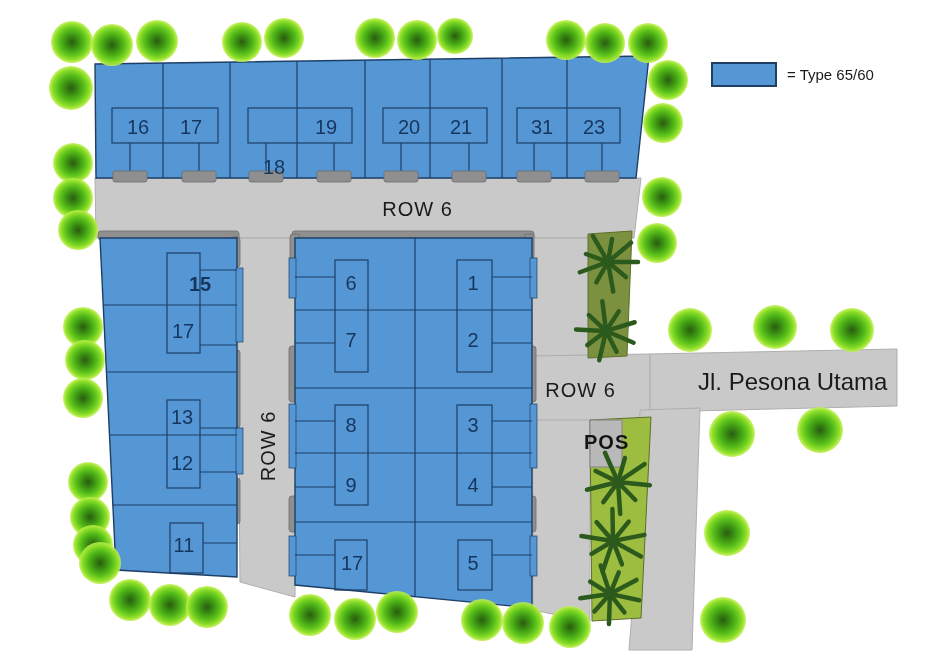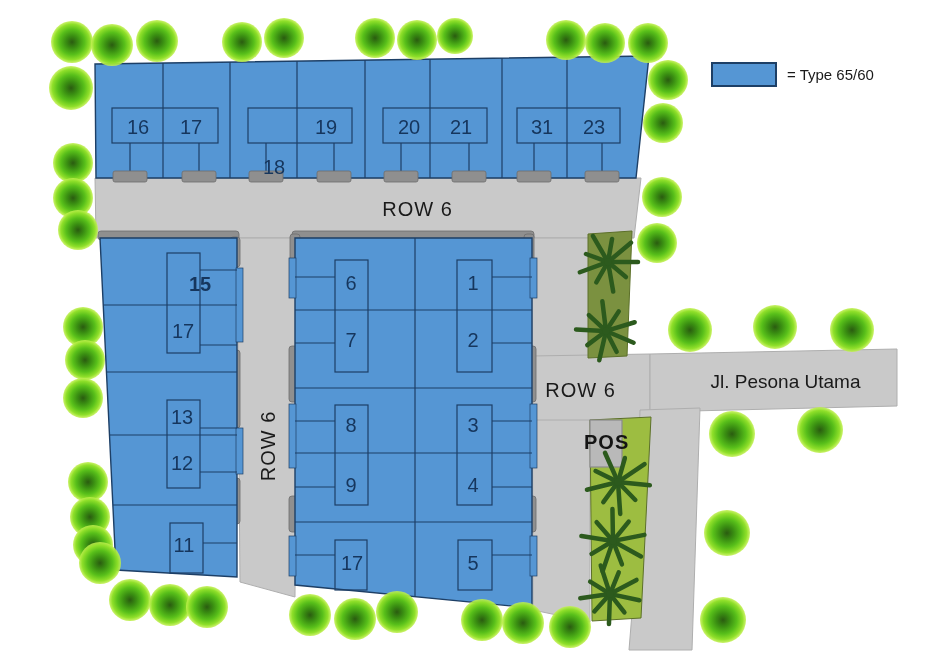--- a/index.html
+++ b/index.html
@@ -9,21 +9,21 @@
   }
   .canvas svg{position:absolute;left:0;top:0;}
   .lbl{
     position:absolute;color:#1a1a1a;white-space:nowrap;
     font-family:"Liberation Sans",sans-serif;
   }
   .road-lbl{font-size:20px;letter-spacing:1px;text-align:center;line-height:22px;}
   #lbl-row6-top{left:375px;top:198px;width:85px;}
   #lbl-row6-left{left:223px;top:434px;width:92px;height:24px;transform:rotate(-90deg);transform-origin:center;}
   #lbl-row6-right{left:538px;top:379px;width:85px;}
-  #lbl-street{left:698px;top:371px;width:175px;font-size:19px;text-align:center;line-height:21px;}
+  #lbl-street{left:698px;top:371px;width:175px;font-size:24px;text-align:center;line-height:21px;}
   #lbl-pos{left:584px;top:431px;width:52px;font-size:20px;font-weight:700;letter-spacing:1px;line-height:23px;color:#141414;}
   .lotnum{
     position:absolute;width:44px;text-align:center;font-size:20px;line-height:26px;
     color:#16365d;font-family:"Liberation Sans",sans-serif;
   }
   #legend{position:absolute;left:711px;top:62px;width:215px;}
   #legend .hdr{font-size:15px;font-weight:700;color:#1a1a1a;margin-bottom:7px;letter-spacing:0.5px;}
   #legend .row{display:flex;align-items:center;}
   #legend .swatch{width:62px;height:21px;background:#5596d4;border:2px solid #1d3f66;margin-right:10px;}
   #legend .txt{font-size:15px;color:#1a1a1a;}

